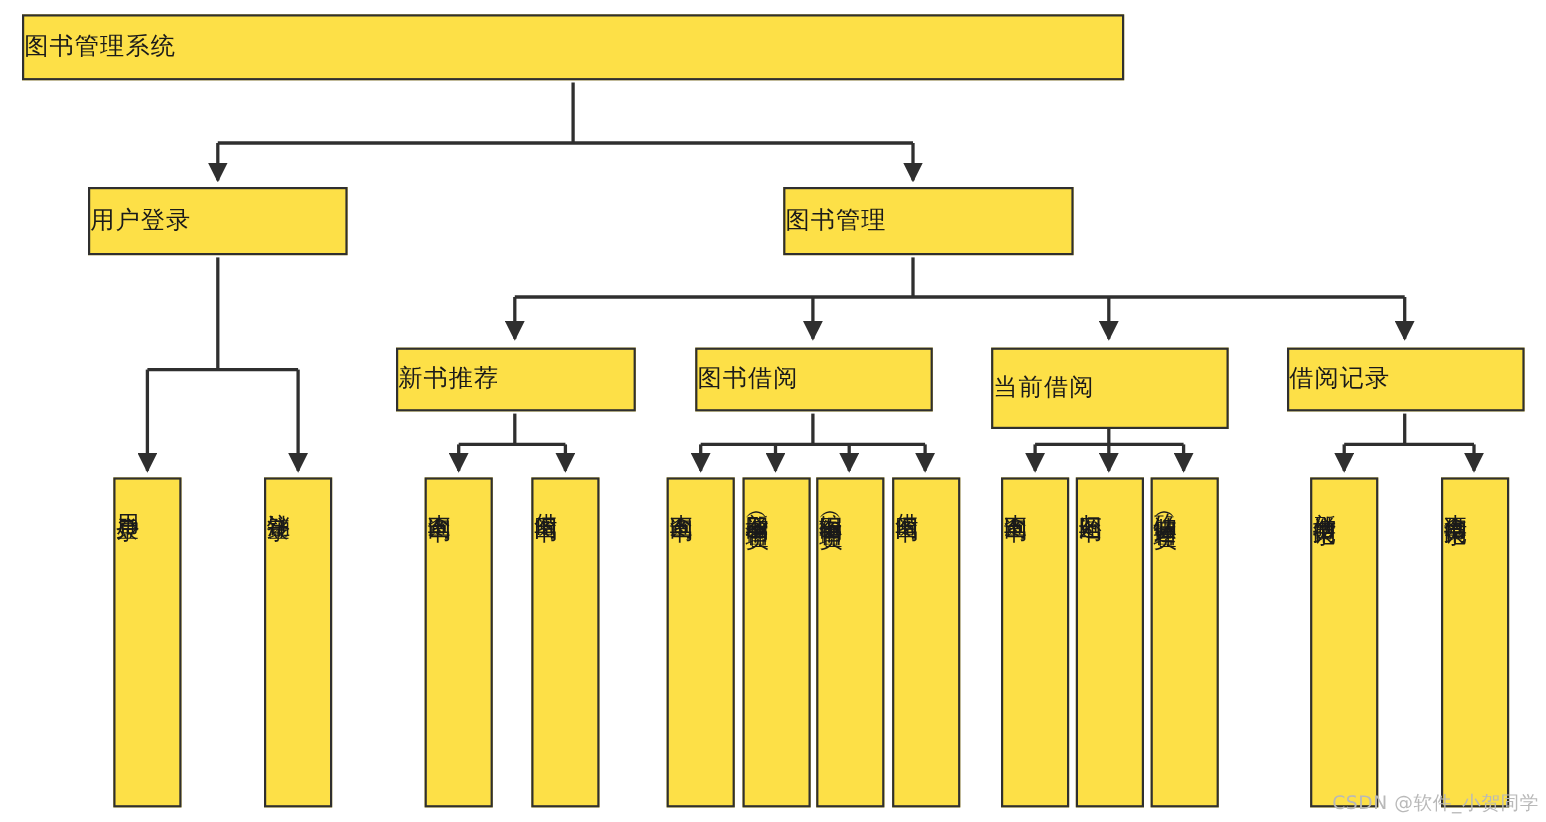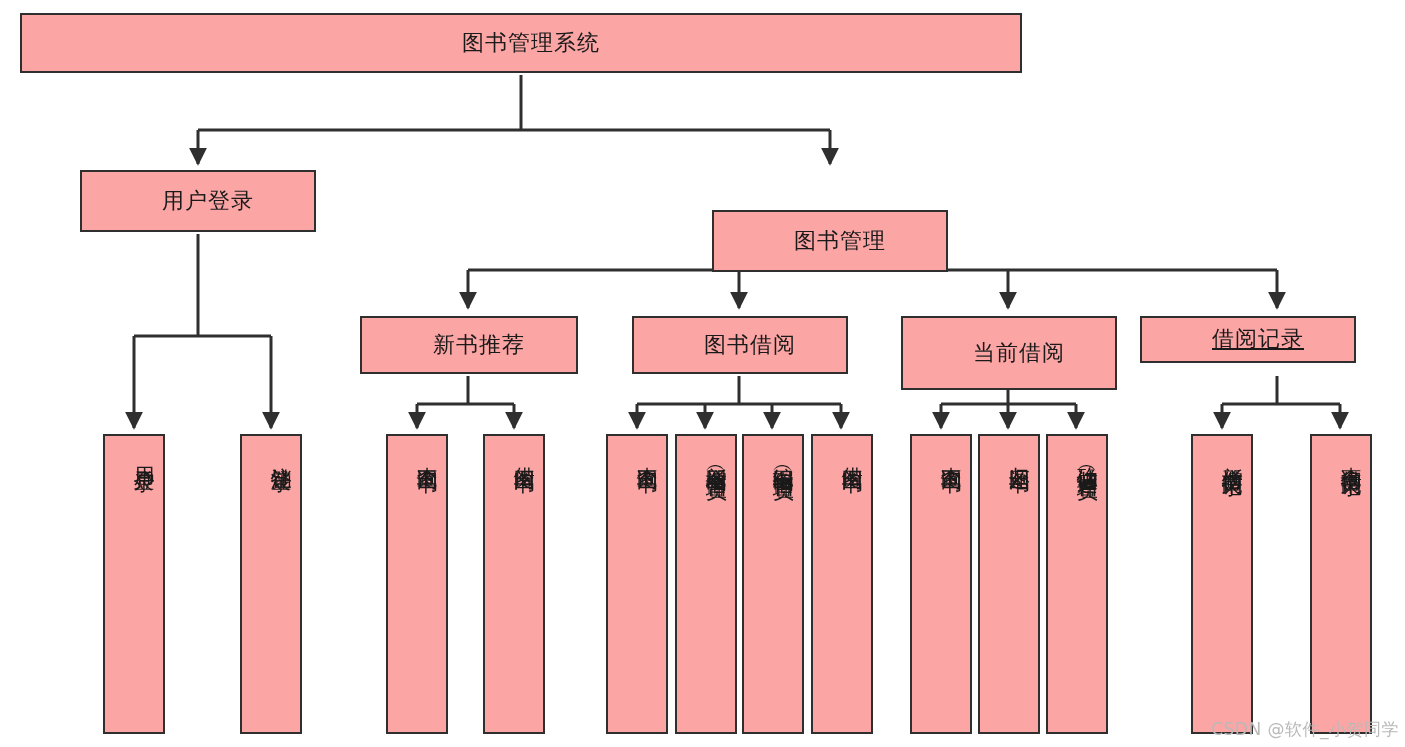--- a/index.html
+++ b/index.html
@@ -22,28 +22,27 @@
     position: absolute;
     left: 0;
     top: 0;
     width: 1405px;
     height: 747px;
     pointer-events: none;
   }
   .node {
     position: absolute;
     box-sizing: border-box;
-    background: #fca5a5;
+    background: #fde047;
     border: 2px solid #2f2f2f;
     display: flex;
     align-items: center;
-    justify-content: center;
+    justify-content: flex-start;
     color: #1a1a1a;
     z-index: 2;
-    padding-left: 20px;
   }
   .node-h {
     font-size: 22px;
     line-height: 1.1;
     letter-spacing: 1px;
     white-space: nowrap;
   }
   .node-v {
     font-size: 21px;
     letter-spacing: 2px;
@@ -130,37 +129,37 @@
   </svg>
 
   <div class="node node-h" style="left:20px; top:13px; width:1002px; height:60px;">
     <span>图书管理系统</span>
   </div>
 
   <div class="node node-h" style="left:80px; top:170px; width:236px; height:62px;">
     <span>用户登录</span>
   </div>
 
-  <div class="node node-h" style="left:712px; top:170px; width:236px; height:62px;margin-top:40px;">
+  <div class="node node-h" style="left:712px; top:170px; width:264px; height:62px;">
     <span>图书管理</span>
   </div>
 
   <div class="node node-h" style="left:632px; top:316px; width:216px; height:58px;">
     <span>图书借阅</span>
   </div>
 
   <div class="node node-h" style="left:360px; top:316px; width:218px; height:58px;">
     <span>新书推荐</span>
   </div>
 
   <div class="node node-h" style="left:901px; top:316px; width:216px; height:74px;">
     <span>当前借阅</span>
   </div>
 
-  <div class="node node-h" style="left:1140px; top:316px; width:216px; height:47px;text-decoration:underline;">
+  <div class="node node-h" style="left:1170px; top:316px; width:216px; height:58px;">
     <span>借阅记录</span>
   </div>
 
   <div class="node node-v" style="left:103px; top:434px; width:62px; height:300px;">
     <span class="vtext">用户登录</span>
   </div>
 
   <div class="node node-v" style="left:240px; top:434px; width:62px; height:300px;">
     <span class="vtext">注销登录</span>
   </div>

